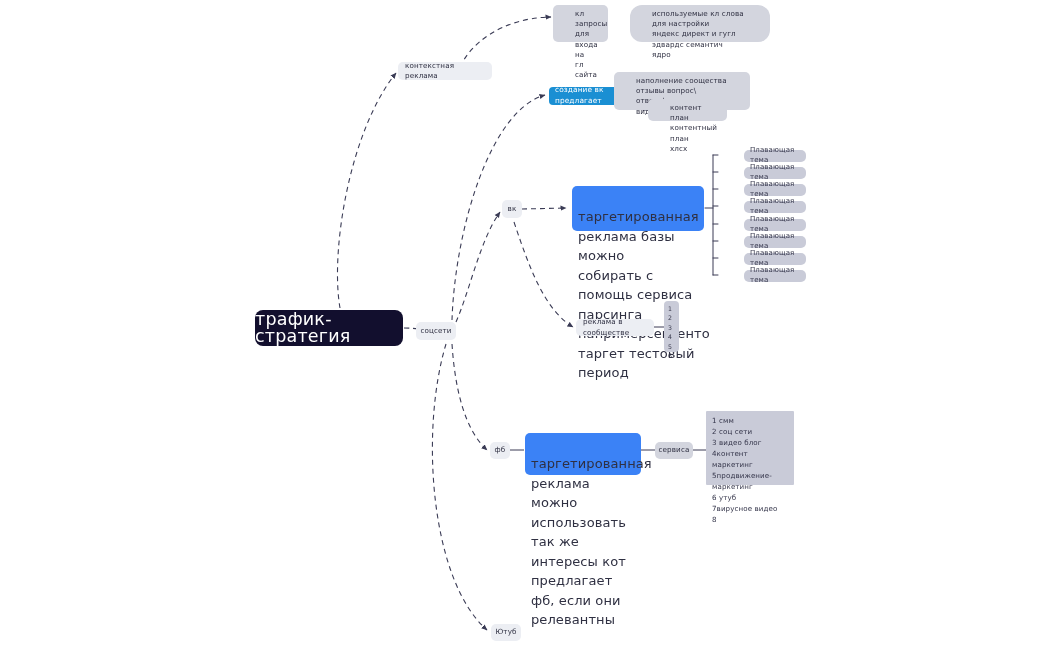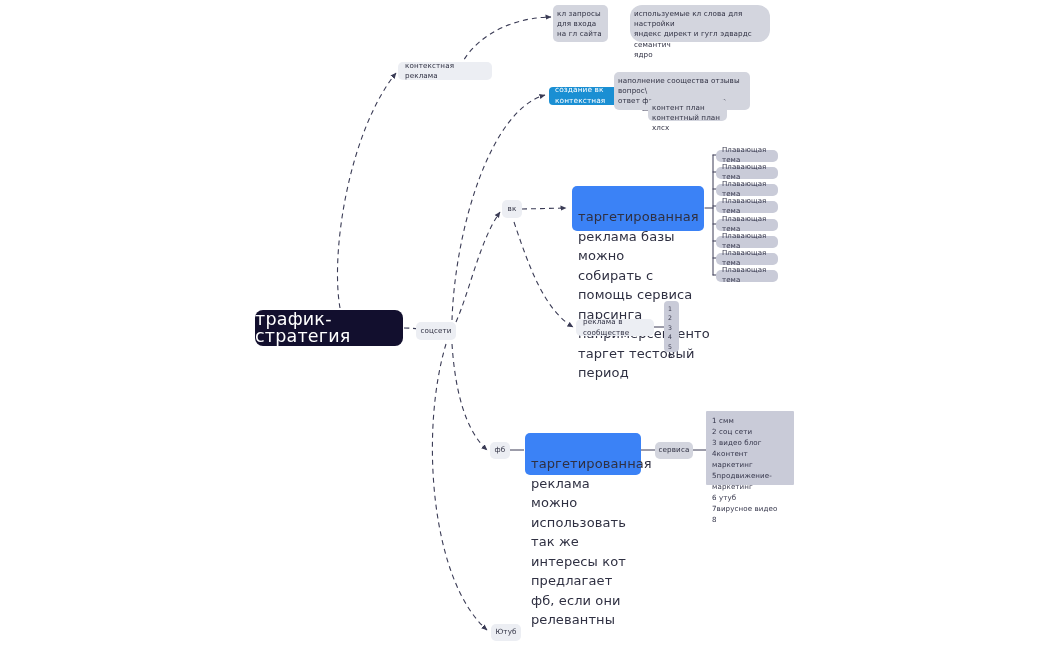--- a/index.html
+++ b/index.html
@@ -30,21 +30,21 @@
   }
 
   .node {
     position: absolute;
     box-sizing: border-box;
     border-radius: 5px;
     background: #eceef3;
     color: #2f3042;
     font-size: 7.2px;
     line-height: 1.42;
-    padding: 4px 4px;
+    padding: 4px 22px;
     white-space: pre-line;
     letter-spacing: 0.1px;
   }
 
   
   .node.root {
     background: #120f2e;
     color: #ffffff;
     font-size: 17.5px;
     font-weight: 400;
@@ -71,20 +71,21 @@
 
   
   .node.leaf {
     background: #c9cbd8;
     color: #34354a;
     border-radius: 5px;
     display: flex;
     align-items: center;
     padding: 0 6px;
     font-size: 7px;
+    margin-left: 28px;
   }
 
   .node.pale {
     background: #eceef3;
   }
 
   .node.mid {
     background: #d3d5de;
   }
 
@@ -180,21 +181,21 @@
   <div class="node mid" style="left:553px; top:5px; width:55px; height:37px;">кл запросы
 для входа
 на гл сайта</div>
 
   <div class="node mid" style="left:630px; top:5px; width:140px; height:37px;border-radius:12px;">используемые кл слова для настройки
 яндекс директ и гугл эдвардс семантич
 ядро</div>
 
   <div class="node pale center" style="left:416px; top:322px; width:40px; height:18px;">соцсети</div>
 
-  <div class="node blue" style="left:549px; top:87px; width:88px; height:18px;">создание вк контекстная</div>
+  <div class="node blue" style="left:549px; top:87px; width:88px; height:18px;">создание вк предлагает</div>
 
   <div class="node mid" style="left:614px; top:72px; width:136px; height:38px;">наполнение соощества отзывы вопрос\
 ответ факь полезное видео</div>
 
   <div class="node mid" style="left:648px; top:99px; width:79px; height:22px;">контент план
 контентный план  хлсх</div>
 
   <div class="node pale center" style="left:502px; top:200px; width:20px; height:18px;">вк</div>
 
   <div class="node para" style="left:572px; top:186px; width:132px; height:45px;">таргетированная реклама базы можно

